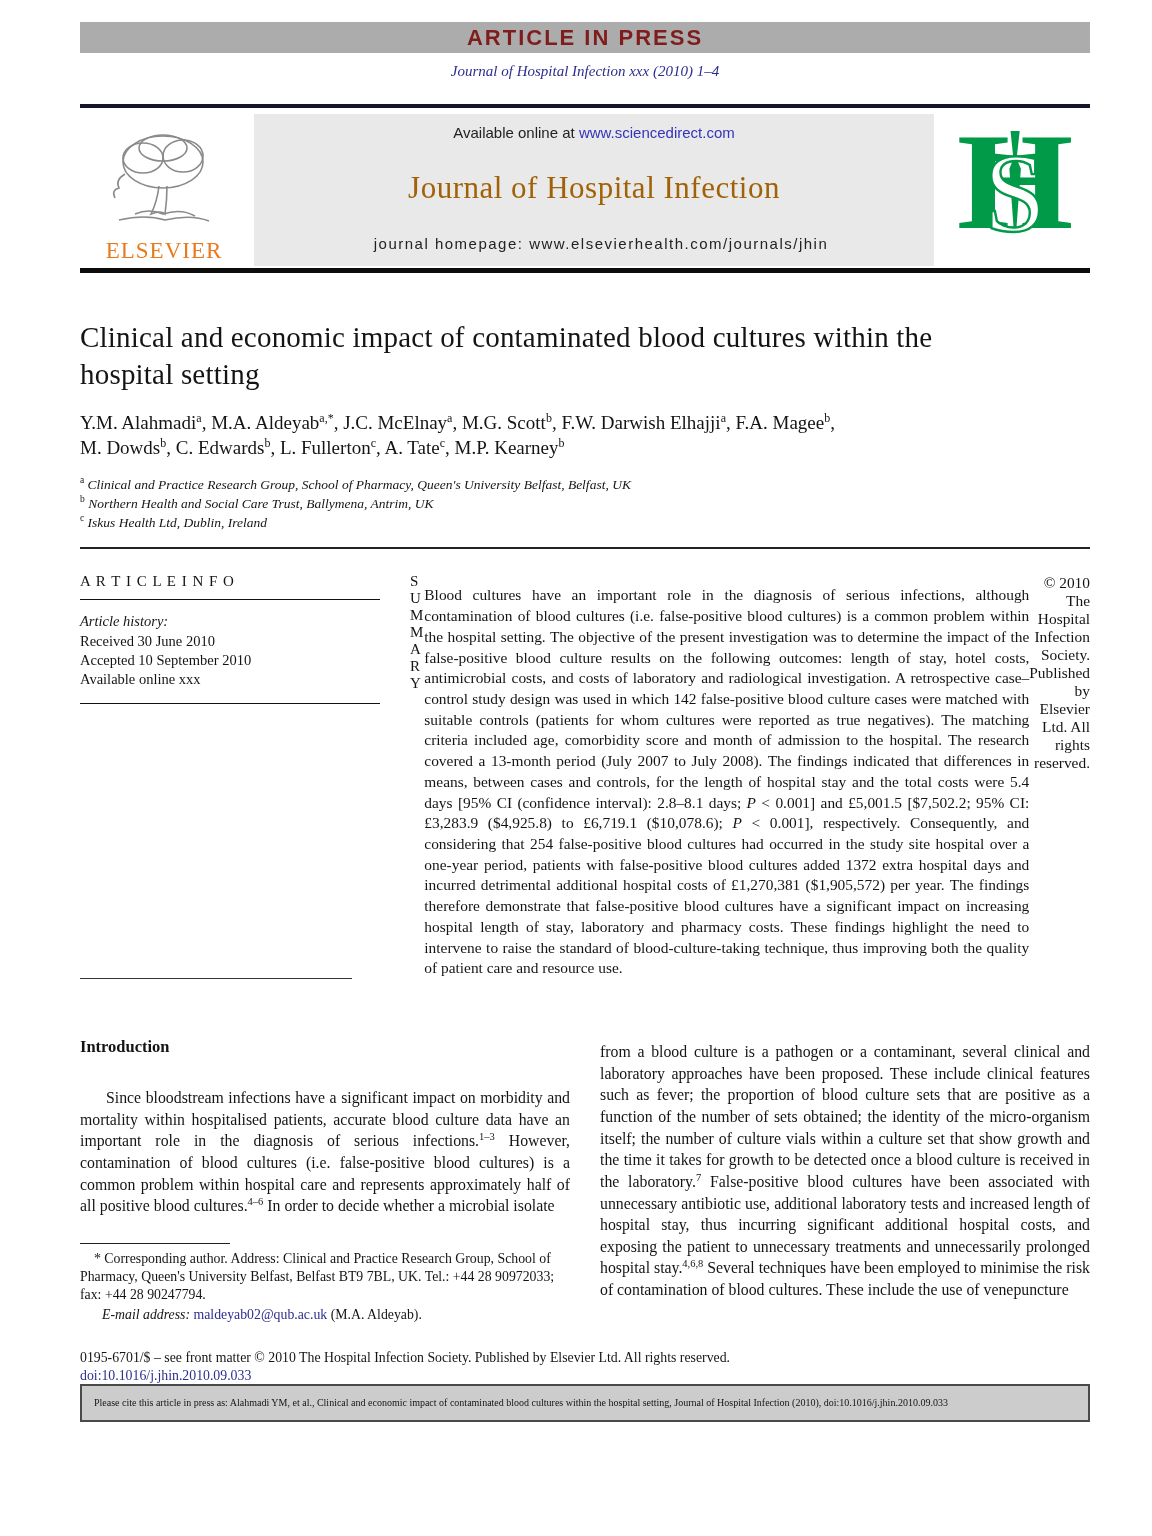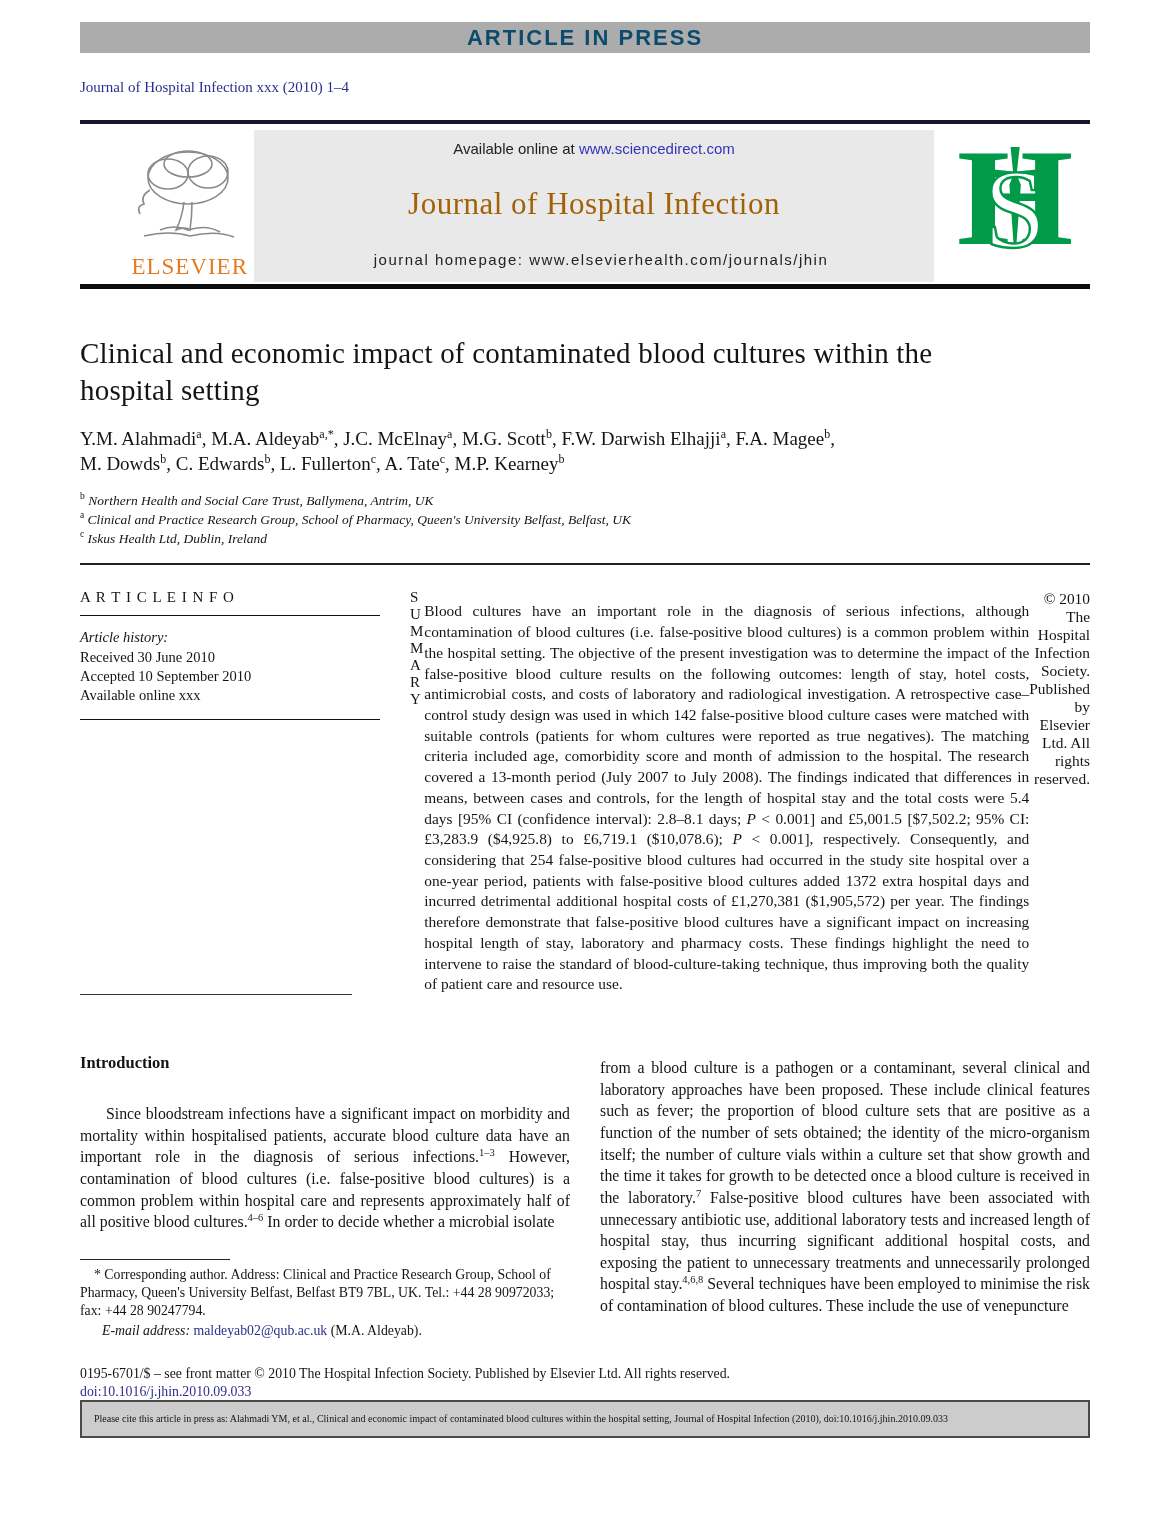--- a/index.html
+++ b/index.html
@@ -18,31 +18,31 @@
     color:#141414;overflow:hidden;
   }
   .page{width:100%;height:100%;padding:22px 62px 0 80px;position:relative;}
 
   
   .banner{
     background:var(--banner-gray);height:31px;
     display:flex;align-items:center;justify-content:center;
   }
   .banner span{
-    color:#0c4a6e;font-family:"Liberation Sans",sans-serif;
+    color:#7f1d1d;font-family:"Liberation Sans",sans-serif;
     font-weight:bold;font-size:22px;letter-spacing:2px;
   }
   .journal-ref{
-    margin-top:26px;font-size:15px;color:var(--link-navy);
+    text-align:center;margin-top:10px;font-size:15px;color:var(--link-navy);font-style:italic;
   }
   .rule-navy{border:none;border-top:4px solid #15152e;margin-top:24px;}
 
   
   .masthead{display:flex;margin-top:6px;height:152px;align-items:stretch;}
-  .mh-left{width:168px;display:flex;flex-direction:column;align-items:flex-end;justify-content:flex-end;padding-bottom:2px;}
+  .mh-left{width:168px;display:flex;flex-direction:column;align-items:center;justify-content:flex-end;padding-bottom:2px;}
   .mh-left svg{display:block;}
   .elsevier-word{
     color:var(--elsevier-orange);font-size:23px;letter-spacing:1px;
     font-family:"Liberation Serif",serif;margin-top:2px;
   }
   .mh-center{
     flex:1;background:var(--masthead-gray);
     display:flex;flex-direction:column;align-items:center;justify-content:space-between;
     padding:10px 8px 14px 8px;margin:0 6px;
   }
@@ -165,22 +165,22 @@
   <hr class="rule-black">
 
   <h1 class="article-title">Clinical and economic impact of contaminated blood cultures within the hospital setting</h1>
 
   <div class="authors">
     <div>Y.M. Alahmadi<sup>a</sup>, M.A. Aldeyab<sup>a,*</sup>, J.C. McElnay<sup>a</sup>, M.G. Scott<sup>b</sup>, F.W. Darwish Elhajji<sup>a</sup>, F.A. Magee<sup>b</sup>,</div>
     <div>M. Dowds<sup>b</sup>, C. Edwards<sup>b</sup>, L. Fullerton<sup>c</sup>, A. Tate<sup>c</sup>, M.P. Kearney<sup>b</sup></div>
   </div>
 
   <div class="affiliations">
+    <div><sup>a</sup> Clinical and Practice Research Group, School of Pharmacy, Queen's University Belfast, Belfast, UK</div>
     <div><sup>b</sup> Northern Health and Social Care Trust, Ballymena, Antrim, UK</div>
-    <div><sup>a</sup> Clinical and Practice Research Group, School of Pharmacy, Queen's University Belfast, Belfast, UK</div>
     <div><sup>c</sup> Iskus Health Ltd, Dublin, Ireland</div>
   </div>
 
   <hr class="rule-mid">
 
   <div class="info-summary">
 
     <div class="col-info">
       <div class="sec-head">A R T I C L E   I N F O</div>
       <hr class="sec-rule">

